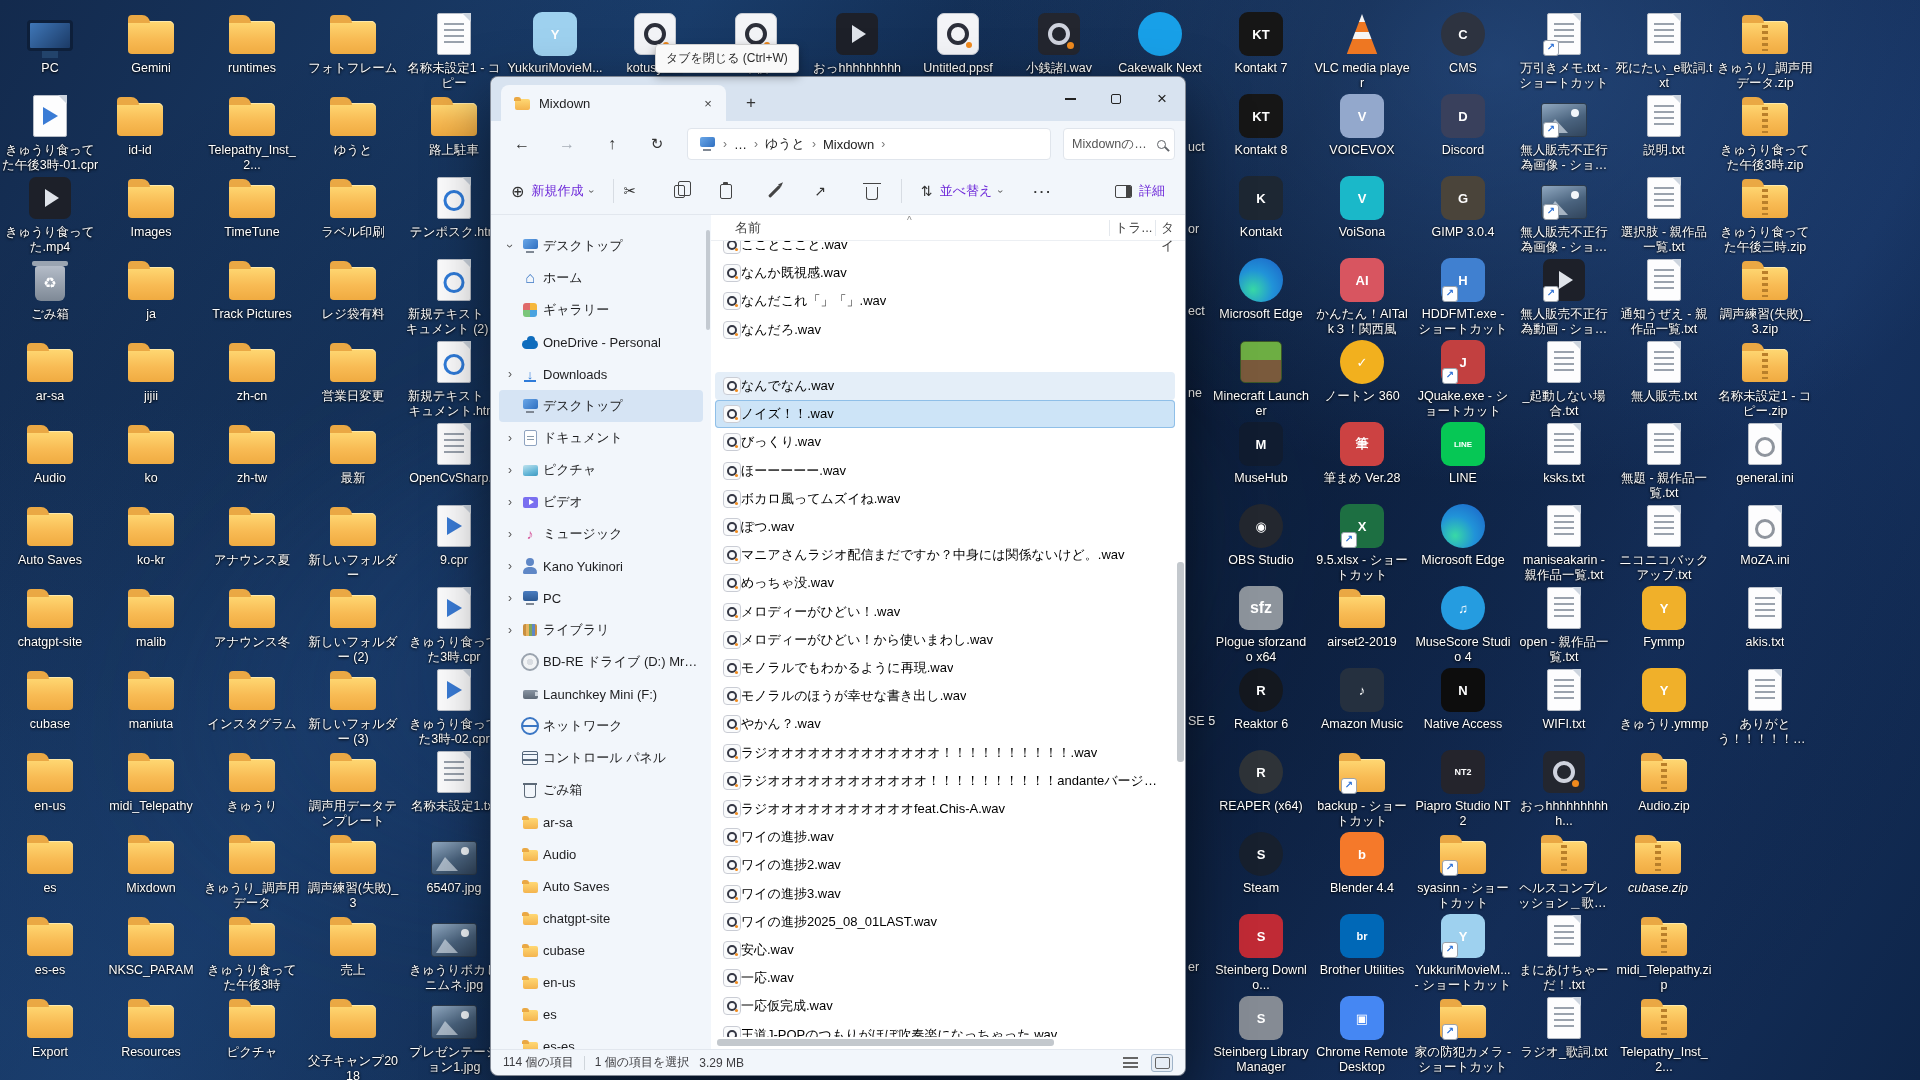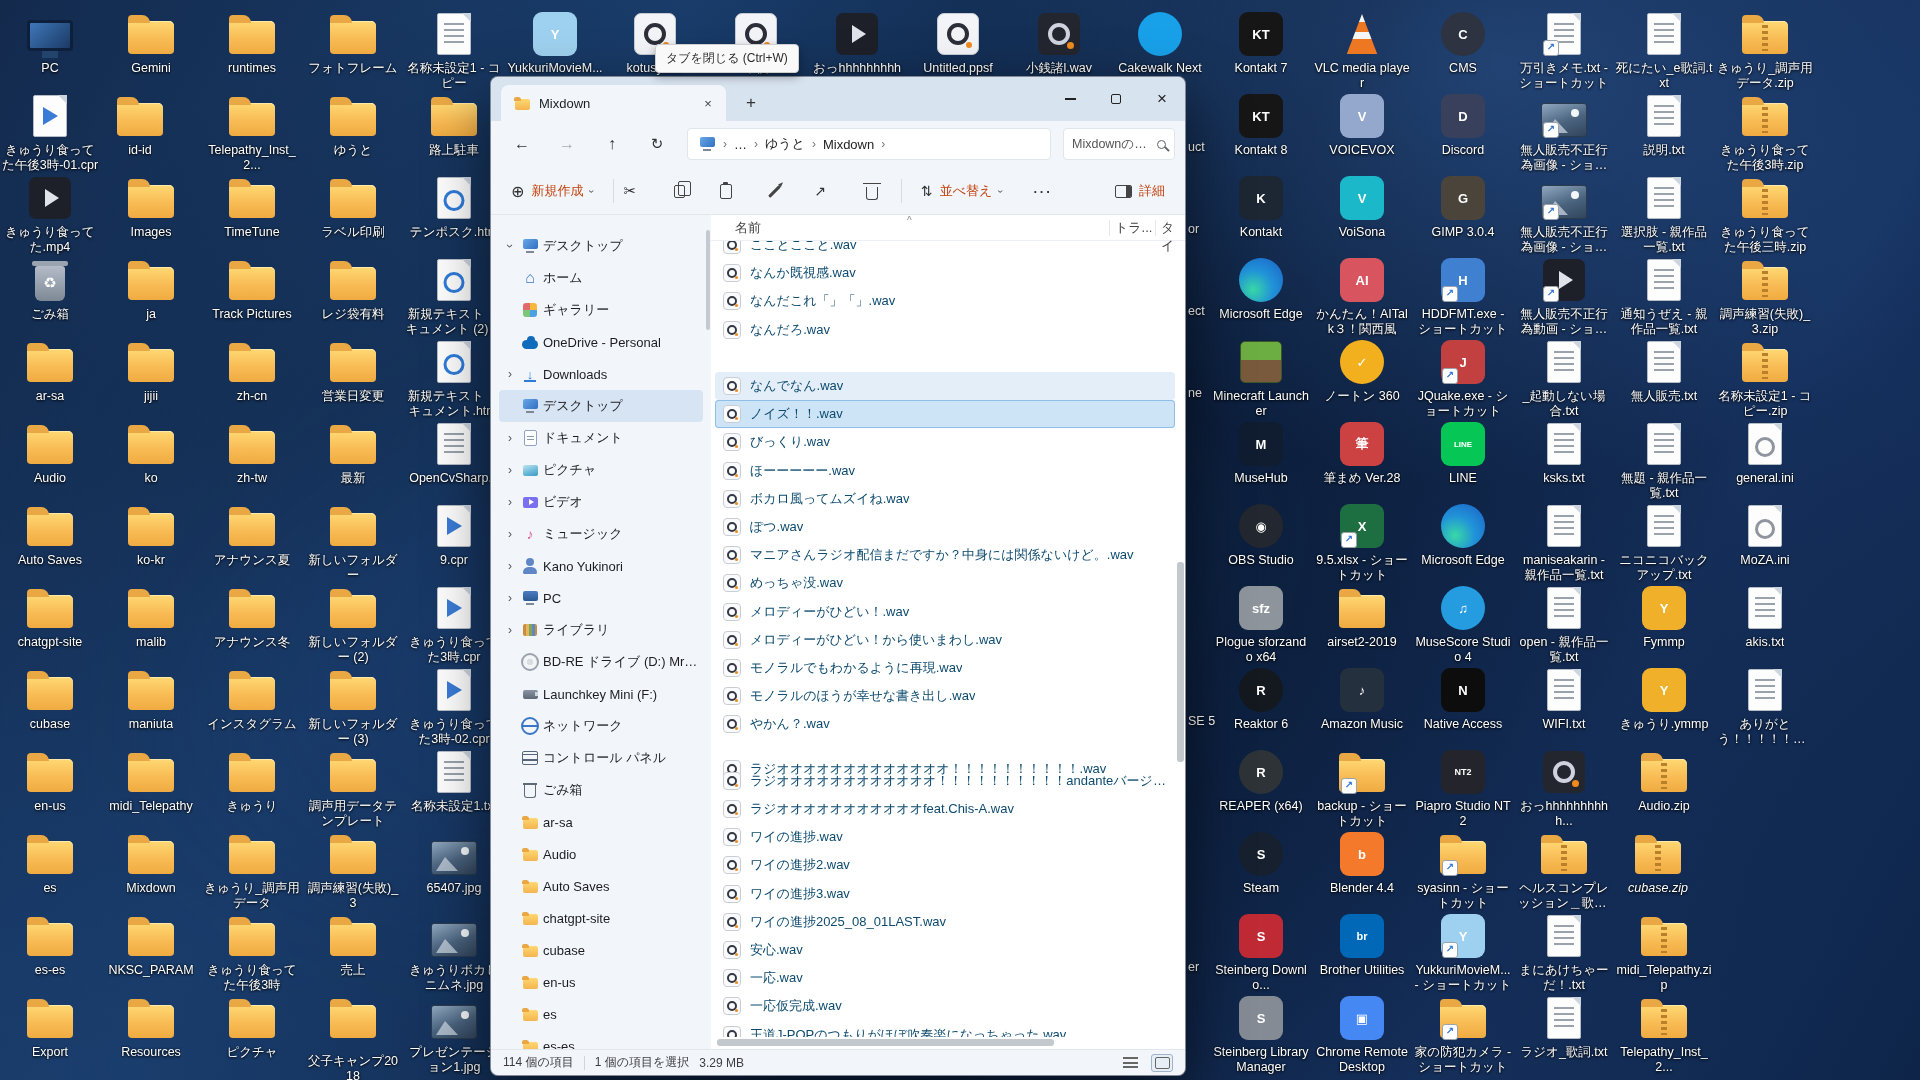--- a/index.html
+++ b/index.html
@@ -112,21 +112,21 @@
   .crumbchev{color:#777;font-size:12px;} .crumbchev::before{content:"›";}
   .crumb{white-space:nowrap;}
   .search{position:absolute;left:572px;top:7px;width:112px;height:32px;background:#fff;border:1px solid #e0e5ec;
     border-radius:4px;display:flex;align-items:center;padding:0 8px;gap:6px;}
   .searchtxt{flex:1;font-size:12.5px;color:#555;white-space:nowrap;overflow:hidden;text-overflow:ellipsis;}
   .mag{width:9px;height:9px;border:1.8px solid #5f6368;border-radius:50%;position:relative;flex:none;}
   .mag::after{content:"";position:absolute;width:6px;height:1.8px;background:#5f6368;right:-5px;bottom:-2px;transform:rotate(45deg);}
 
   .cmdbar{position:absolute;top:90px;left:0;right:0;height:48px;background:#f2f6fb;border-bottom:1px solid #e2e7ee;}
   .cbtn{position:absolute;top:7px;height:34px;border-radius:4px;display:flex;align-items:center;gap:7px;
-    padding:0 10px;font-size:13px;color:#c2410c;}
+    padding:0 10px;font-size:13px;color:#6d28d9;}
   .newbtn{left:10px;}
   .oplus{font-size:16px;color:#333;} .oplus::before{content:"⊕";}
   .chevdn{font-size:10px;color:#555;display:inline-block;transform:rotate(90deg);} .chevdn::before{content:"›";}
   .cdiv{position:absolute;top:12px;width:1px;height:24px;background:#d7dce3;}
   .ibtn{position:absolute;top:7px;width:38px;height:34px;border-radius:4px;display:flex;align-items:center;justify-content:center;color:#333;}
   .ti-cut::before{content:"✂";font-size:15px;}
   .ti-copy{width:11px;height:13px;border:1.5px solid #444;border-radius:2px;position:relative;background:#f2f6fb;}
   .ti-copy::before{content:"";position:absolute;left:3px;top:-5px;width:11px;height:13px;border:1.5px solid #444;border-radius:2px;}
   .ti-paste{width:12px;height:15px;border:1.5px solid #444;border-radius:2px;position:relative;}
   .ti-paste::before{content:"";position:absolute;left:2px;top:-3px;width:5px;height:3px;background:#444;border-radius:1px;}
@@ -195,22 +195,22 @@
   .si-folder::after{content:"";position:absolute;top:3px;left:1px;width:7px;height:4px;background:#eaa844;border-radius:2px 3px 0 0;}
 
   .filepane{position:absolute;top:0;left:220px;right:0;bottom:0;background:#fff;overflow:hidden;}
   .lhead{position:absolute;top:0;left:0;right:0;height:26px;background:#fff;border-bottom:1px solid #eceff3;font-size:13px;color:#444;}
   .hname{position:absolute;left:24px;top:4px;}
   .caret{position:absolute;left:196px;top:0px;font-size:10px;color:#888;}
   .caret::before{content:"^";}
   .hdiv{position:absolute;top:5px;width:1px;height:16px;background:#e4e8ed;}
   .hc2{position:absolute;left:404px;top:4px;} .hc3{position:absolute;left:450px;top:4px;}
   .rows{position:absolute;top:26px;left:0;right:9px;bottom:12px;overflow:hidden;}
-  .frow{position:absolute;left:4px;width:460px;height:28px;display:flex;align-items:center;gap:9px;
-    padding:0 8px;border-radius:4px;font-size:13px;color:#0c4a6e;white-space:nowrap;overflow:hidden;}
+  .frow{position:absolute;left:4px;width:460px;height:28px;display:flex;align-items:center;
+    padding:0 8px;border-radius:4px;font-size:13px;color:#000000;white-space:nowrap;overflow:hidden;}
   .frow.fhov{background:#e4eef8;}
   .frow.fsel{background:#cde4f7;box-shadow:inset 0 0 0 1px #8fbfe8;}
   .fic{width:18px;height:18px;flex:none;background:#fafbfc;border:1px solid #c9ccd4;border-radius:4px;position:relative;}
   .fic::before{content:"";position:absolute;inset:3px;border:2.5px solid #343744;border-radius:50%;}
   .fic::after{content:"";position:absolute;right:2px;bottom:2px;width:3px;height:3px;border-radius:50%;background:#f08a1d;}
   .fname{overflow:hidden;text-overflow:ellipsis;}
   .vscroll{position:absolute;right:1px;top:26px;bottom:14px;width:7px;}
   .vthumb{position:absolute;left:0;right:0;top:321px;height:200px;border-radius:3px;background:#c3c8cd;}
   .hscroll{position:absolute;left:4px;right:12px;bottom:3px;height:7px;}
   .hthumb{position:absolute;left:2px;width:337px;top:0;bottom:0;border-radius:3px;background:#c3c8cd;}
@@ -703,21 +703,21 @@
         <div class="lbl">MuseHub</div>
       </div>
       <div class="dicon" style="left: 1211px; top: 502px;">
         <div class="img">
           <div class="ic ic-app circ" style="background: rgb(35, 39, 47);">◉</div>
         </div>
         <div class="lbl">OBS Studio</div>
       </div>
       <div class="dicon" style="left: 1211px; top: 584px;">
         <div class="img">
-          <div class="ic ic-app" style="background: rgb(141, 148, 156); font-size: 13px;">sfz</div>
+          <div class="ic ic-app" style="background: rgb(141, 148, 156); font-size: 16px;">sfz</div>
         </div>
         <div class="lbl">Plogue sforzando x64</div>
       </div>
       <div class="dicon" style="left: 1211px; top: 666px;">
         <div class="img">
           <div class="ic ic-app circ" style="background: rgb(20, 24, 31);">R</div>
         </div>
         <div class="lbl">Reaktor 6</div>
       </div>
       <div class="dicon" style="left: 1211px; top: 748px;">
@@ -1421,21 +1421,21 @@
               <div class="fname">モノラルでもわかるように再現.wav</div>
             </div>
             <div class="frow" style="top: 469.4px;">
               <div class="fic"></div>
               <div class="fname">やかん？.wav</div>
             </div>
             <div class="frow" style="top: 441.2px;">
               <div class="fic"></div>
               <div class="fname">モノラルのほうが幸せな書き出し.wav</div>
             </div>
-            <div class="frow" style="top: 497.6px; margin-top: 16px;">
+            <div class="frow" style="top: 497.6px;">
               <div class="fic"></div>
               <div class="fname">ラジオオオオオオオオオオオオオ！！！！！！！！！！.wav</div>
             </div>
             <div class="frow" style="top: 525.8px;">
               <div class="fic"></div>
               <div class="fname">ラジオオオオオオオオオオオオ！！！！！！！！！！andanteバージョン.wav</div>
             </div>
             <div class="frow" style="top: 554px;">
               <div class="fic"></div>
               <div class="fname">ラジオオオオオオオオオオオfeat.Chis-A.wav</div>

